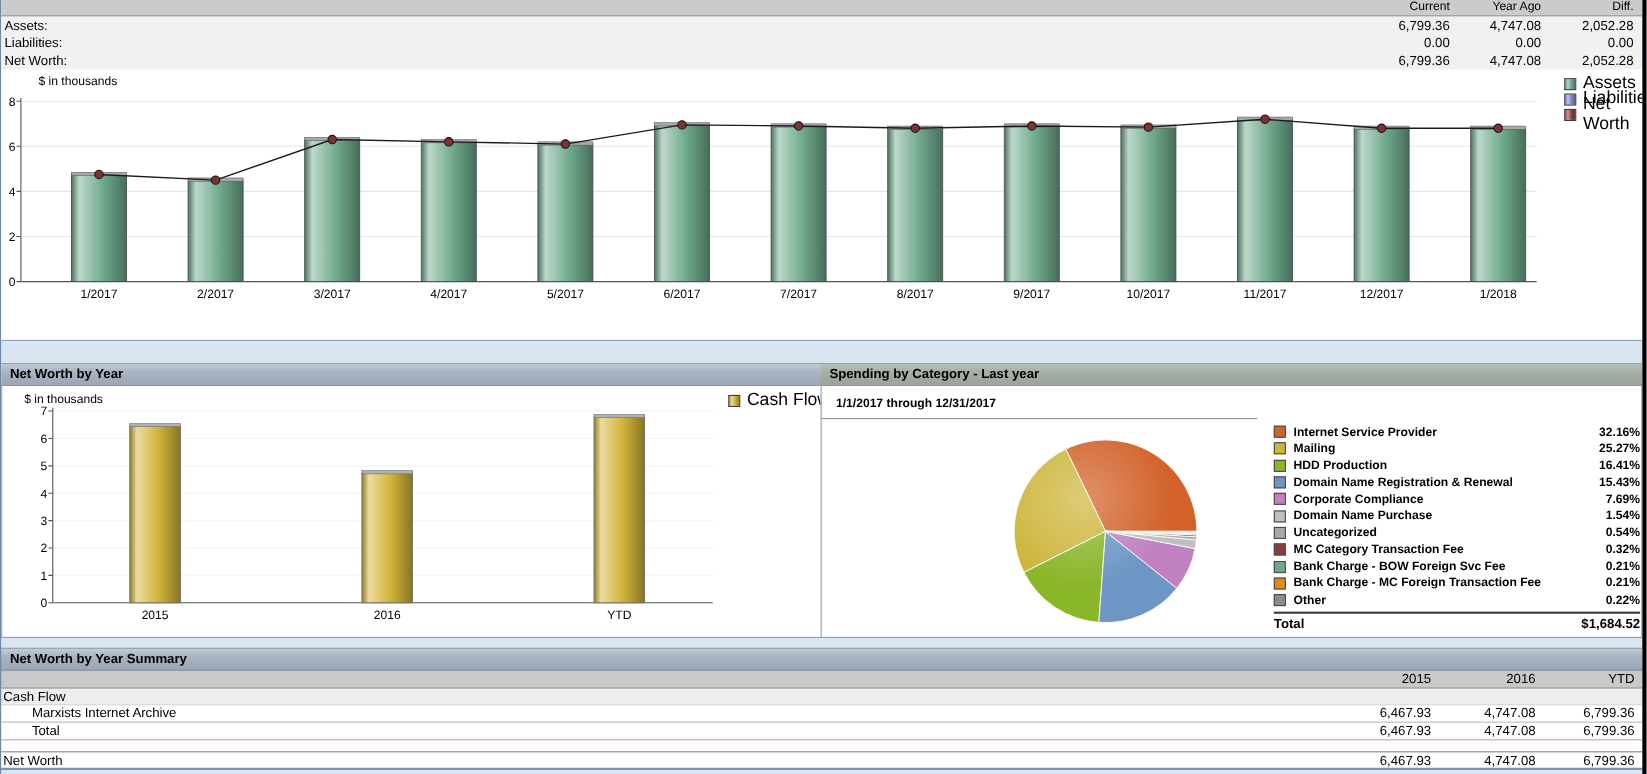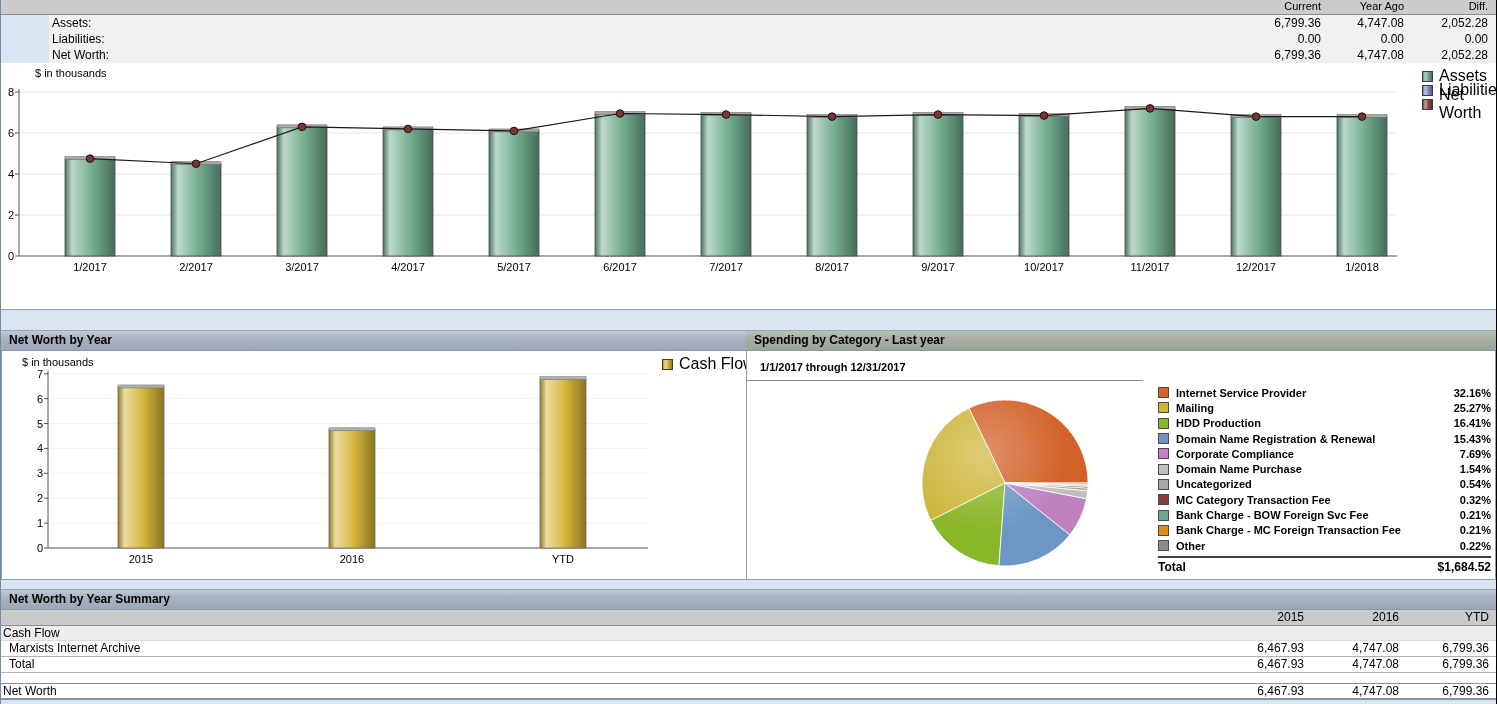--- a/index.html
+++ b/index.html
@@ -1,24 +1,24 @@
 <!DOCTYPE html>
 <html><head>
 <meta charset="utf-8">
 <style>
   html,body{margin:0;padding:0;background:#d9e6f2;}
   .page{position:relative;width:1497px;height:704px;background:#d9e6f2;
         font-family:"Liberation Sans",sans-serif;color:#000;overflow:hidden;
-        border-left:1px solid #7089a8;border-right:1px solid #000000;box-sizing:border-box;}
+        border-left:1px solid #7089a8;border-right:4px solid #000000;box-sizing:border-box;}
   
   .sum-table{position:absolute;top:0;left:0;right:0;}
   .sum-header{display:grid;grid-template-columns:1fr 83px 83px 84px;height:14px;line-height:13px;
               background:#cbcbcb;border-bottom:1px solid #8c8c8c;padding-right:8px;font-size:11px;}
   .sum-header div{text-align:right;}
-  .sum-rows{background:#f1f1f0;margin-left:48px;}
+  .sum-rows{background:#f1f1f0;}
   .sum-row{display:grid;grid-template-columns:1fr 83px 83px 84px;height:16px;line-height:16px;
            padding-right:8px;font-size:12px;}
   .sum-row .lbl{text-align:left;padding-left:3px;}
   .sum-row .val{text-align:right;}
   
   .main-chart{position:absolute;top:63px;left:0;right:0;height:246px;background:#fff;
               border-bottom:1px solid #8ba0b8;}
   .legend{position:absolute;font-size:16px;}
   .legend-main{left:1421px;top:6px;}
   .legend-row{display:flex;align-items:center;height:14px;}
@@ -45,21 +45,21 @@
   .pl-total .pl-lbl{flex:1;}
   
   .panel-summary{position:absolute;top:589px;left:0;right:0;background:#c2410c;border-bottom:2px solid #7b93ad;}
   .tbl-head{display:grid;grid-template-columns:1fr 95px 95px 90px;height:15px;line-height:15px;
             background:#c9c9c9;border-bottom:1px solid #8e8e8e;padding-right:7px;font-size:12px;}
   .tbl-head div{text-align:right;}
   .group-row{height:14px;line-height:14px;background:#ededed;font-size:12px;padding-left:2px;
              border-bottom:1px solid #dcdcdc;}
   .t-row{display:grid;grid-template-columns:1fr 95px 95px 90px;height:15px;line-height:15px;
          background:#fff;border-bottom:1px solid #b4b4b4;font-size:12px;padding-right:7px;}
-  .t-row .lbl{text-align:left;padding-left:8px;}
+  .t-row .lbl{text-align:left;padding-left:28px;}
   .t-row .val{text-align:right;}
   .t-gap{height:10px;background:#fff;}
   .foot-row{display:grid;grid-template-columns:1fr 95px 95px 90px;height:14px;line-height:14px;
             border-top:1px solid #8e8e8e;background:#fff;font-size:12px;padding-right:7px;}
   .foot-row .lbl{text-align:left;padding-left:2px;}
   .foot-row .val{text-align:right;}
   svg text{font-family:"Liberation Sans",sans-serif;}
 </style>
 </head>
 <body>

